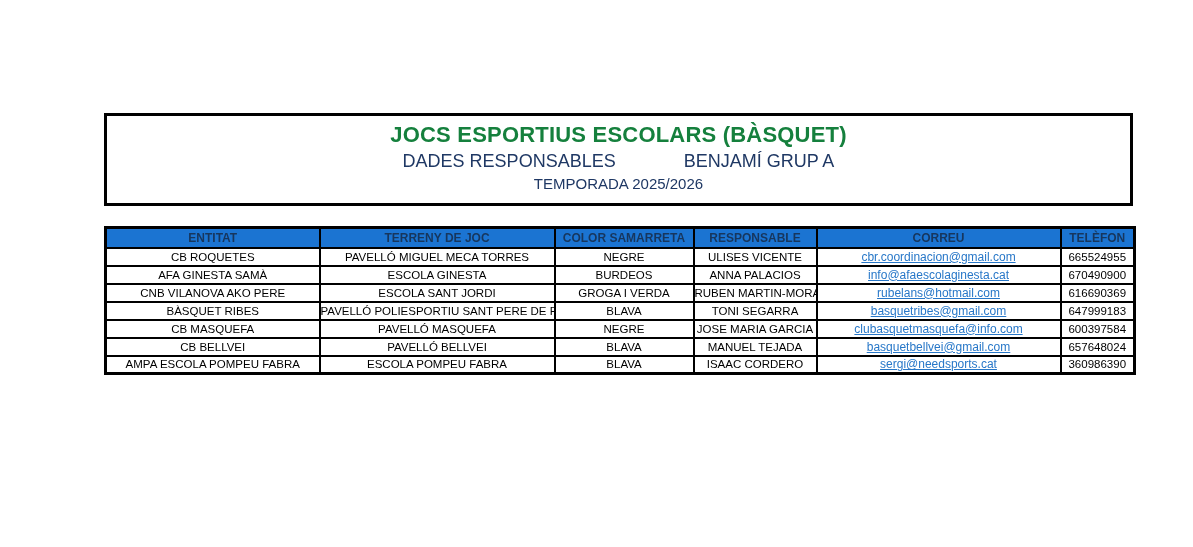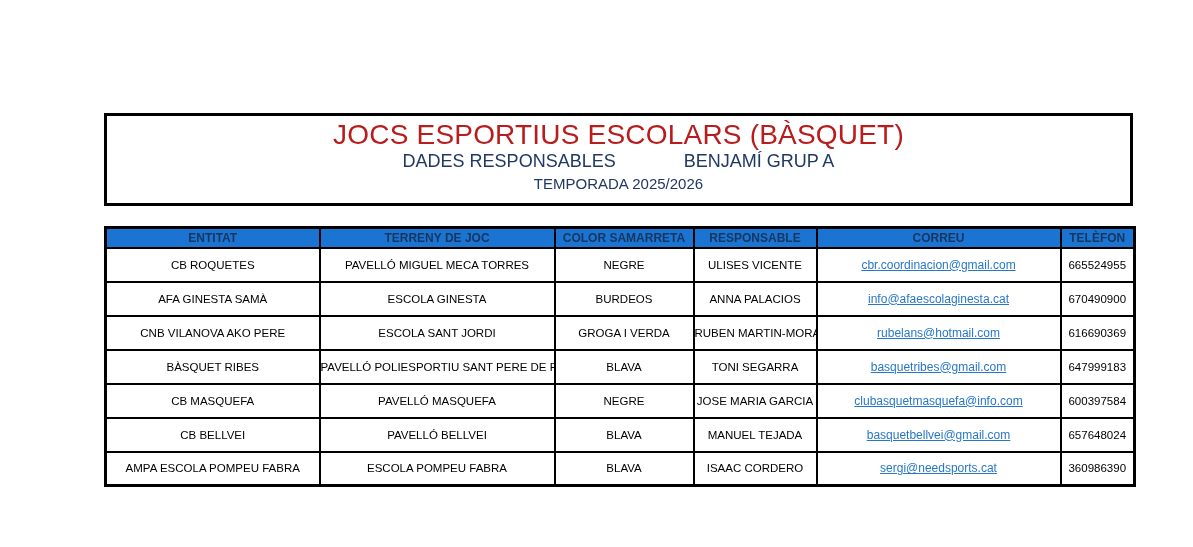--- a/index.html
+++ b/index.html
@@ -16,23 +16,23 @@
   .header-box {
     position: absolute;
     left: 104px; top: 113px;
     width: 1029px; height: 93px;
     border: 3px solid #000000;
     background: #ffffff;
     text-align: center;
     padding-top: 5px;
   }
   .title {
-    font-size: 28px;
-    font-weight: normal;
-    color: #b91c1c;
+    font-size: 22px;
+    font-weight: bold;
+    color: #15803d;
     letter-spacing: 0.2px;
     line-height: 28px;
   }
   .subtitle-row {
     display: flex;
     justify-content: center;
     gap: 68px;
     line-height: 25px;
   }
   .subtitle {
@@ -63,21 +63,21 @@
   }
   table.roster th {
     background: #1B74D2;
     color: #17365D;
     font-size: 12px;
     font-weight: bold;
     height: 20px;
     margin-top: 44px;
   }
   table.roster td {
-    height: 34px;
+    height: 18px;
     font-size: 11.5px;
     color: #000000;
     background: #ffffff;
   }
   td.email-cell a {
     color: #2777C8;
     text-decoration: underline;
     font-size: 12px;
     cursor: pointer;
   }

